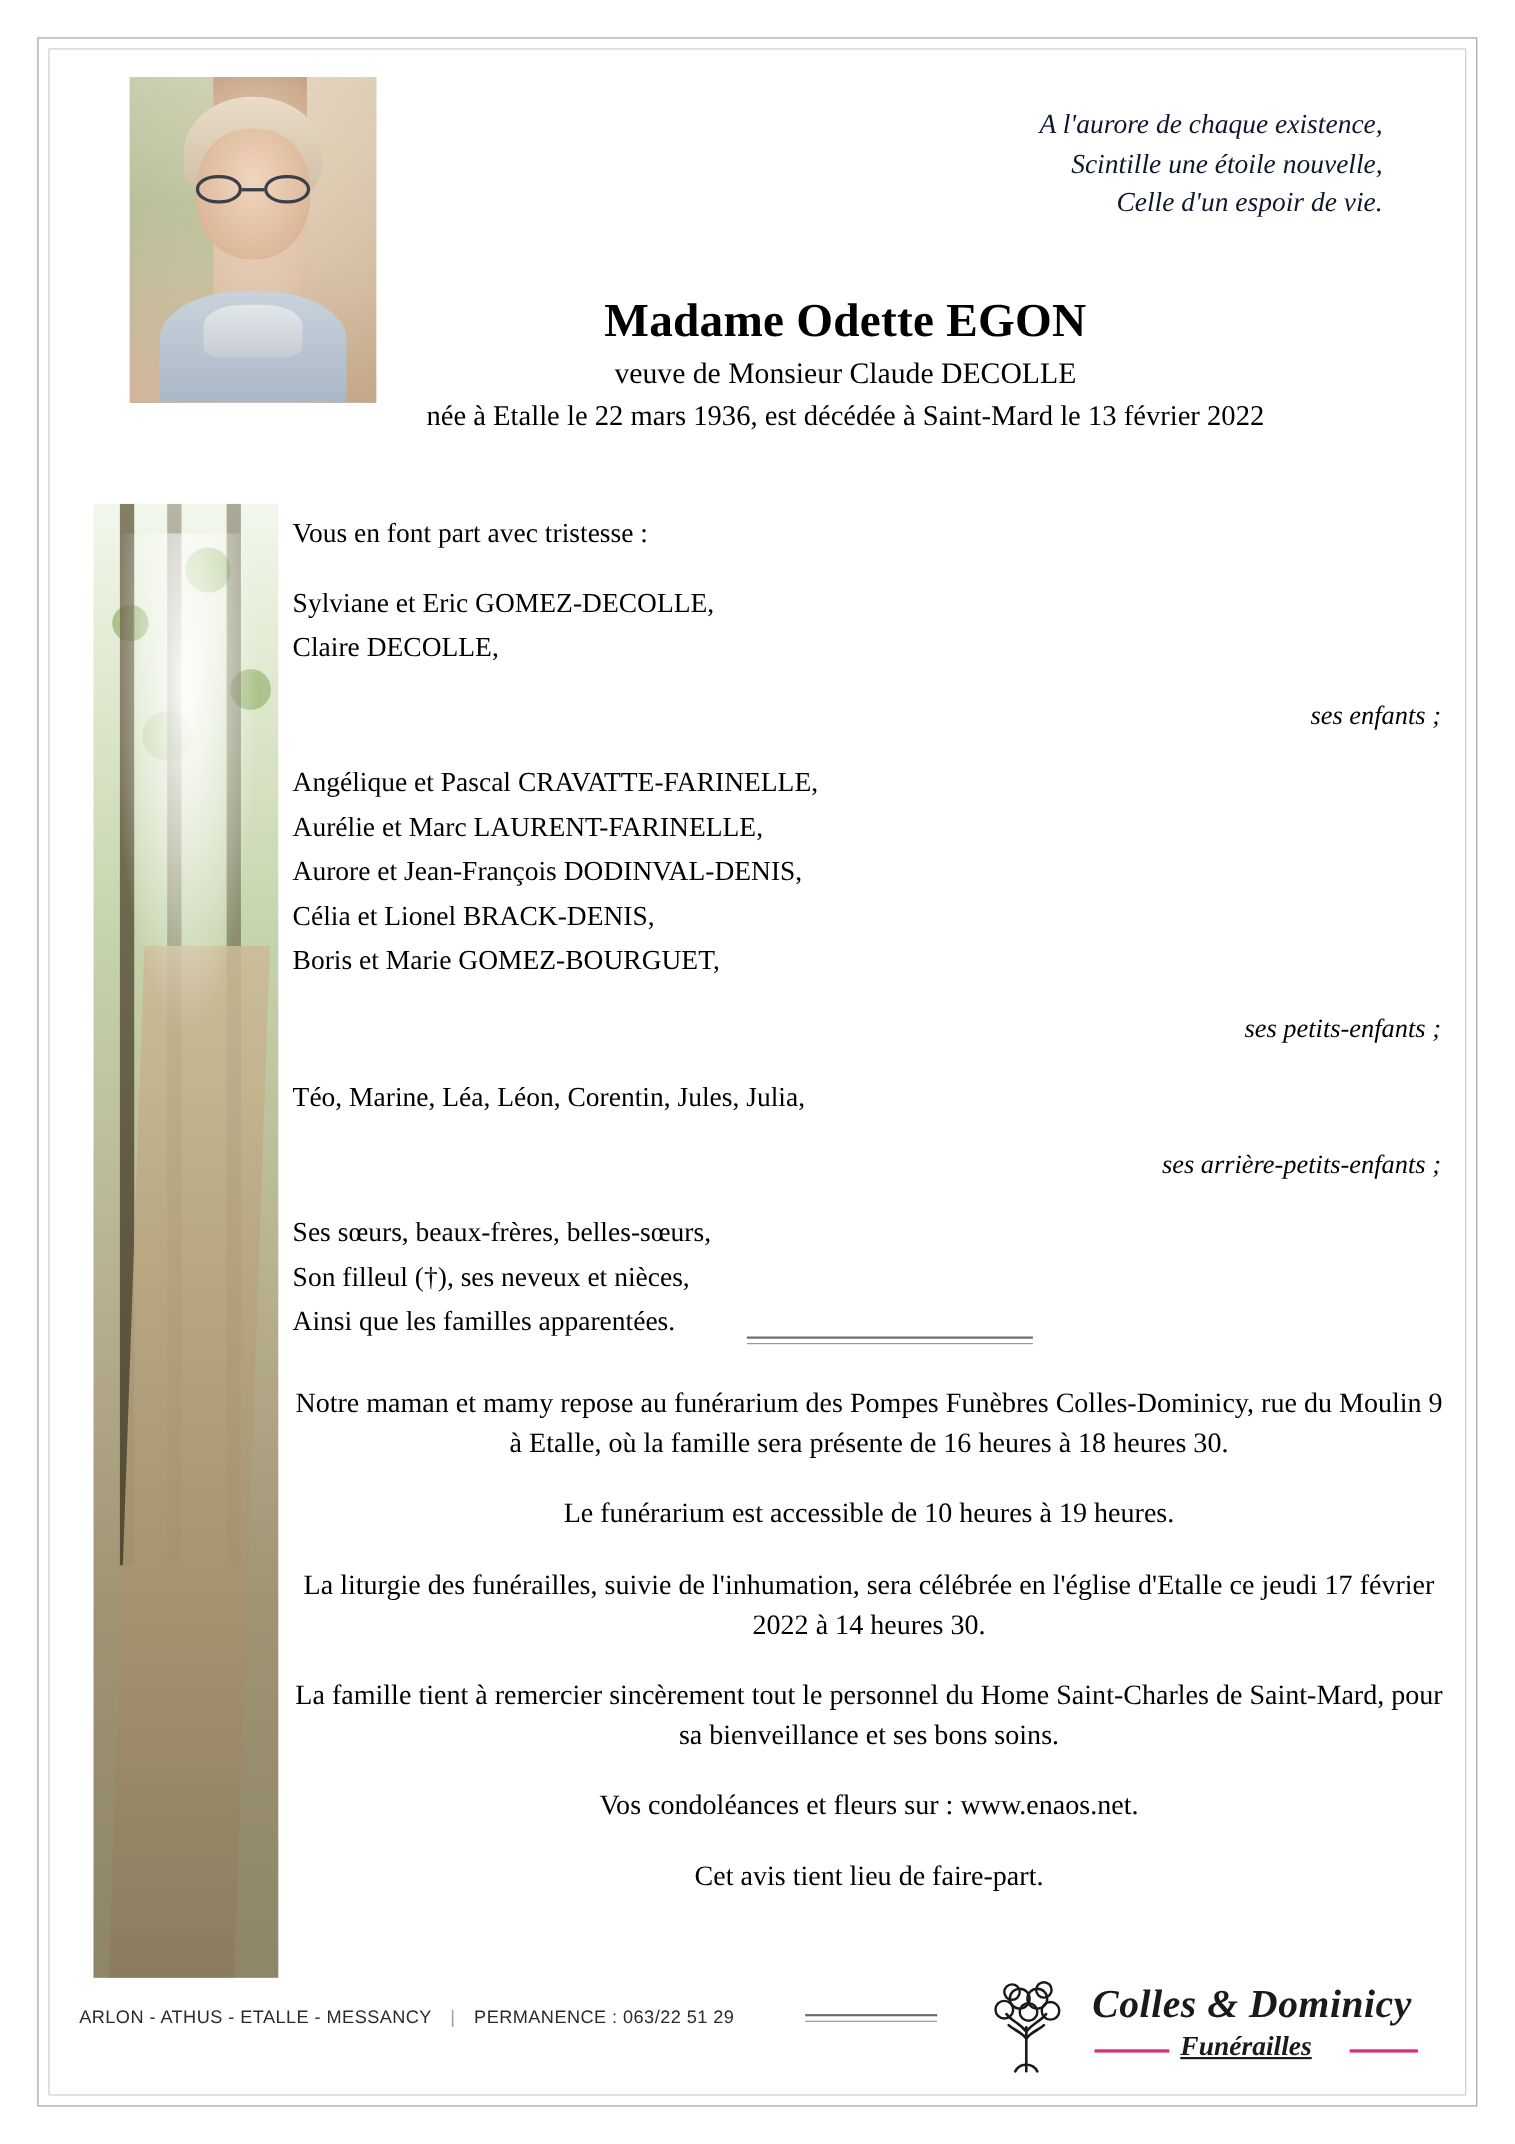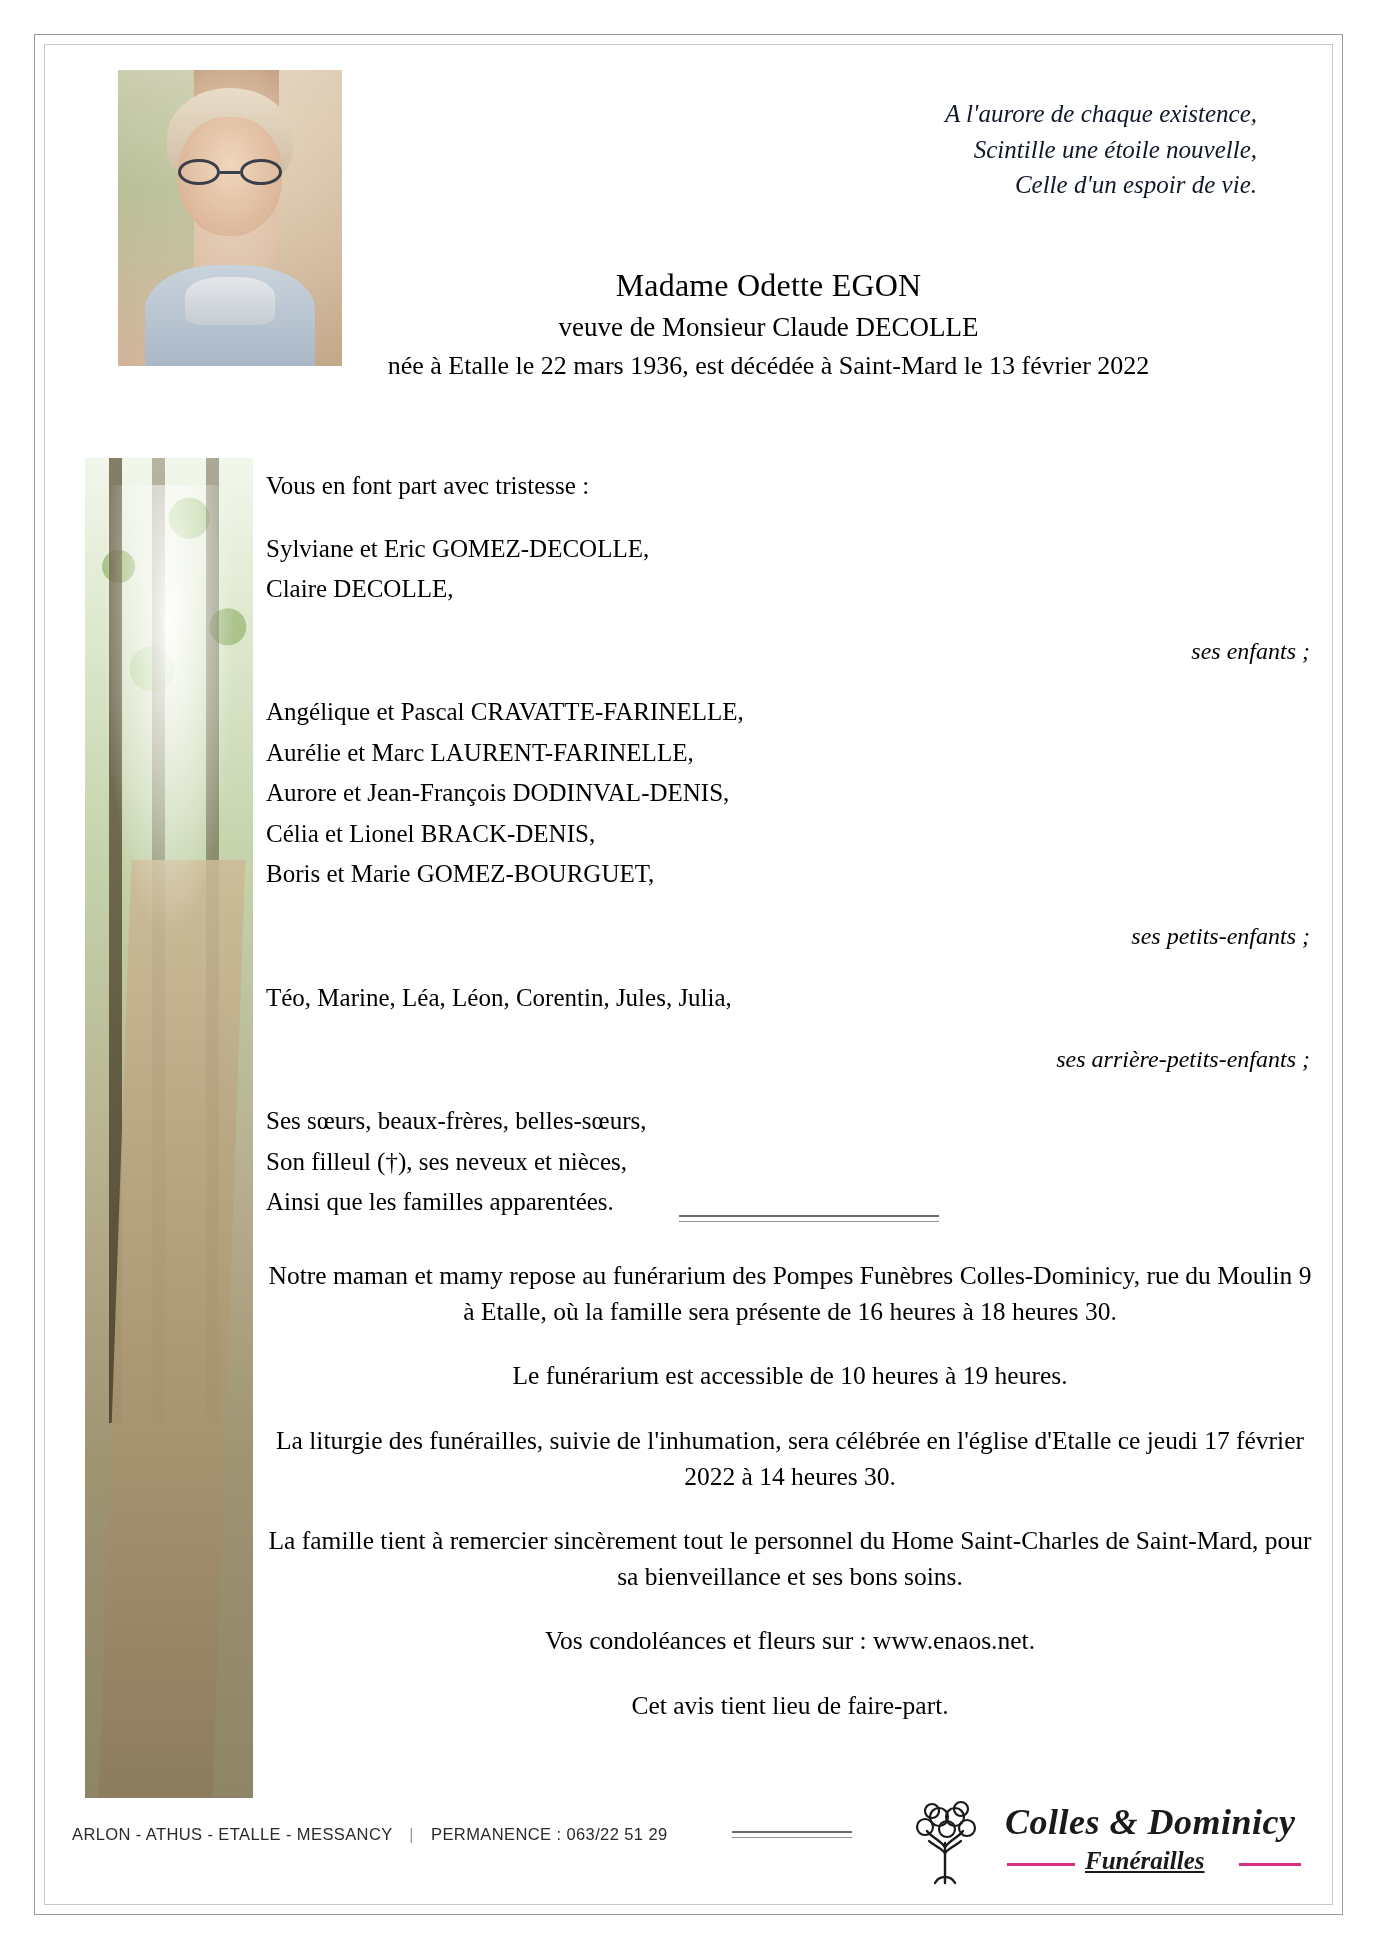--- a/index.html
+++ b/index.html
@@ -113,22 +113,22 @@
 
   
   .name-block {
     position: absolute;
     left: 270px;
     right: 110px;
     top: 268px;
     text-align: center;
   }
   .deceased-name {
-    font-size: 32px;
-    font-weight: normal;
+    font-size: 43px;
+    font-weight: bold;
     letter-spacing: .2px;
     line-height: 1.1;
     margin-bottom: 8px;
   }
   .spouse-line {
     font-size: 27px;
     line-height: 1.25;
   }
   .birth-line {
     font-size: 26px;
@@ -212,21 +212,21 @@
     font-size: 25.5px;
     line-height: 1.42;
   }
   .ceremony p { margin: 0 0 28px 0; }
   .ceremony p:last-child { margin-bottom: 0; }
 
   
   .footer {
     position: absolute;
     left: 72px;
-    right: 68px;
+    right: 80px;
     bottom: 62px;
     height: 96px;
   }
   .footer-left {
     position: absolute;
     left: 0;
     top: 34px;
     font-family: "Liberation Sans", sans-serif;
     font-size: 16.5px;
     letter-spacing: .4px;

